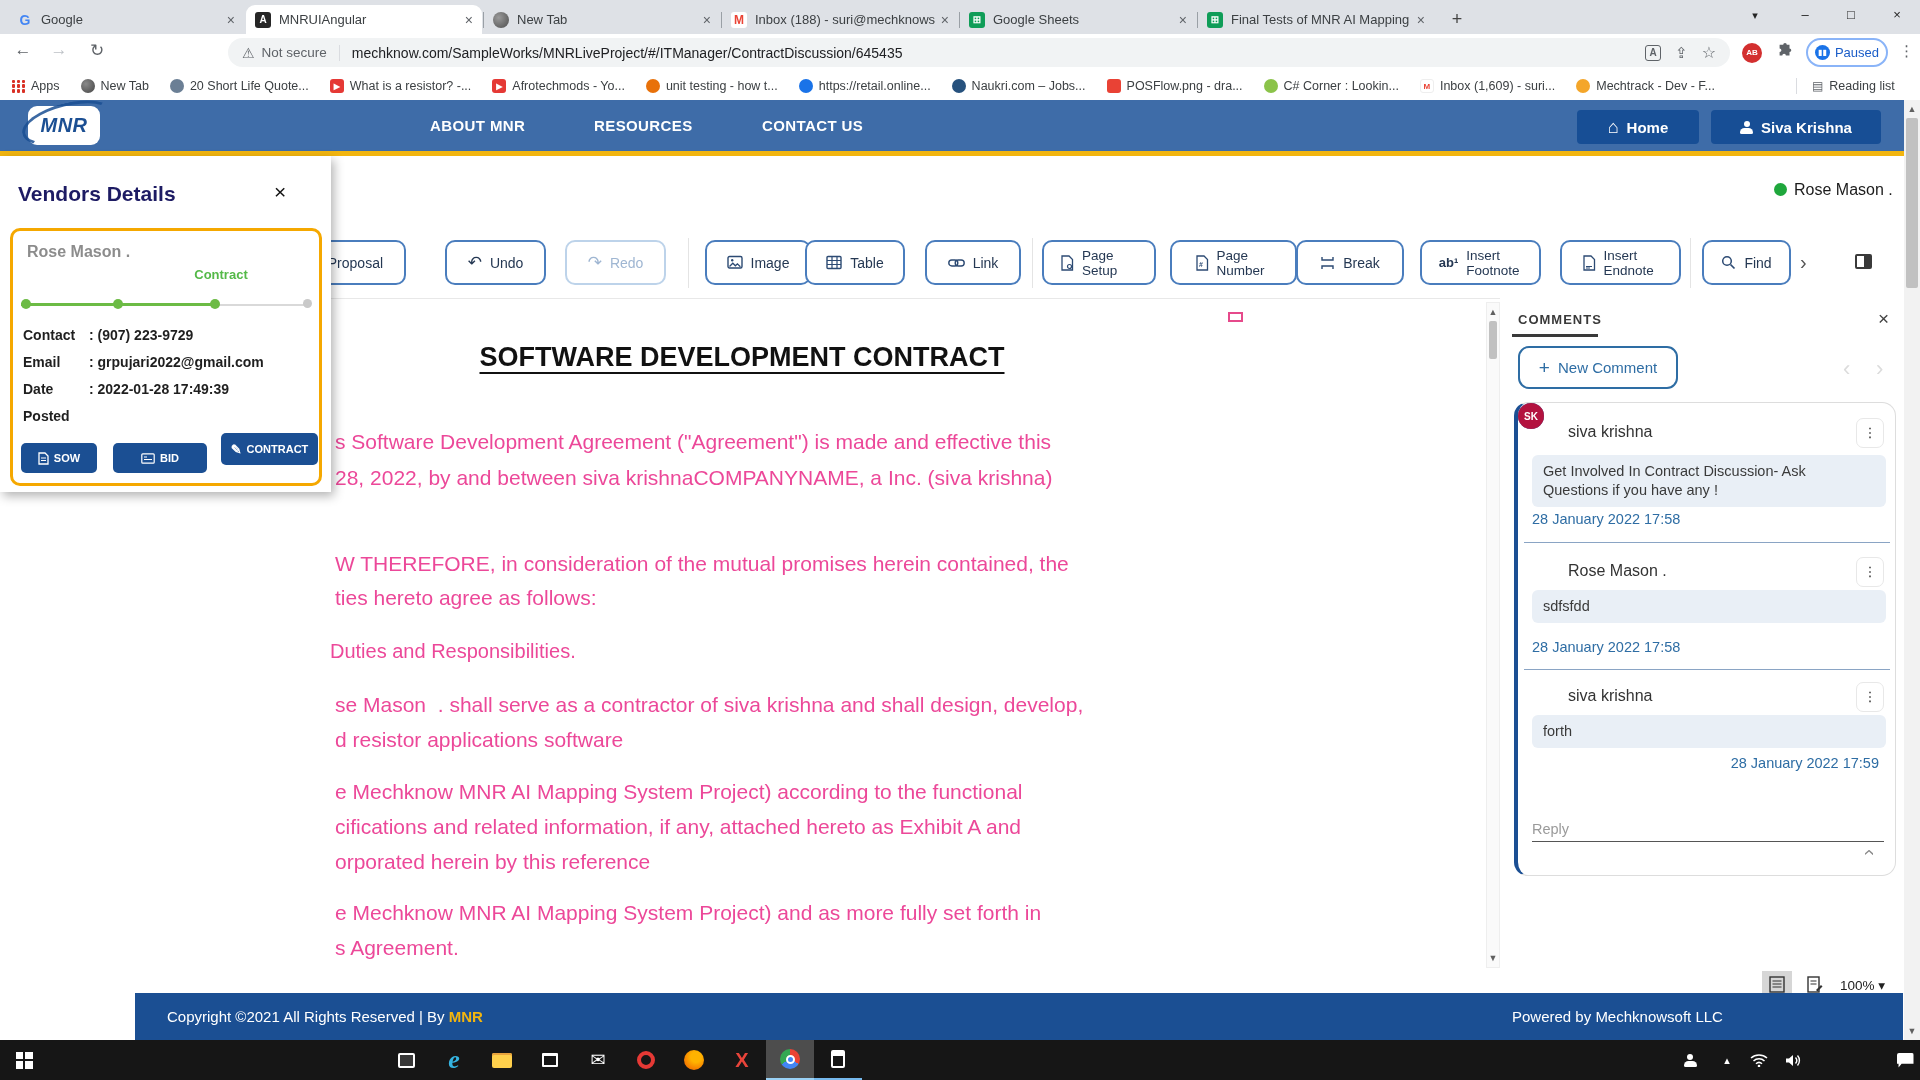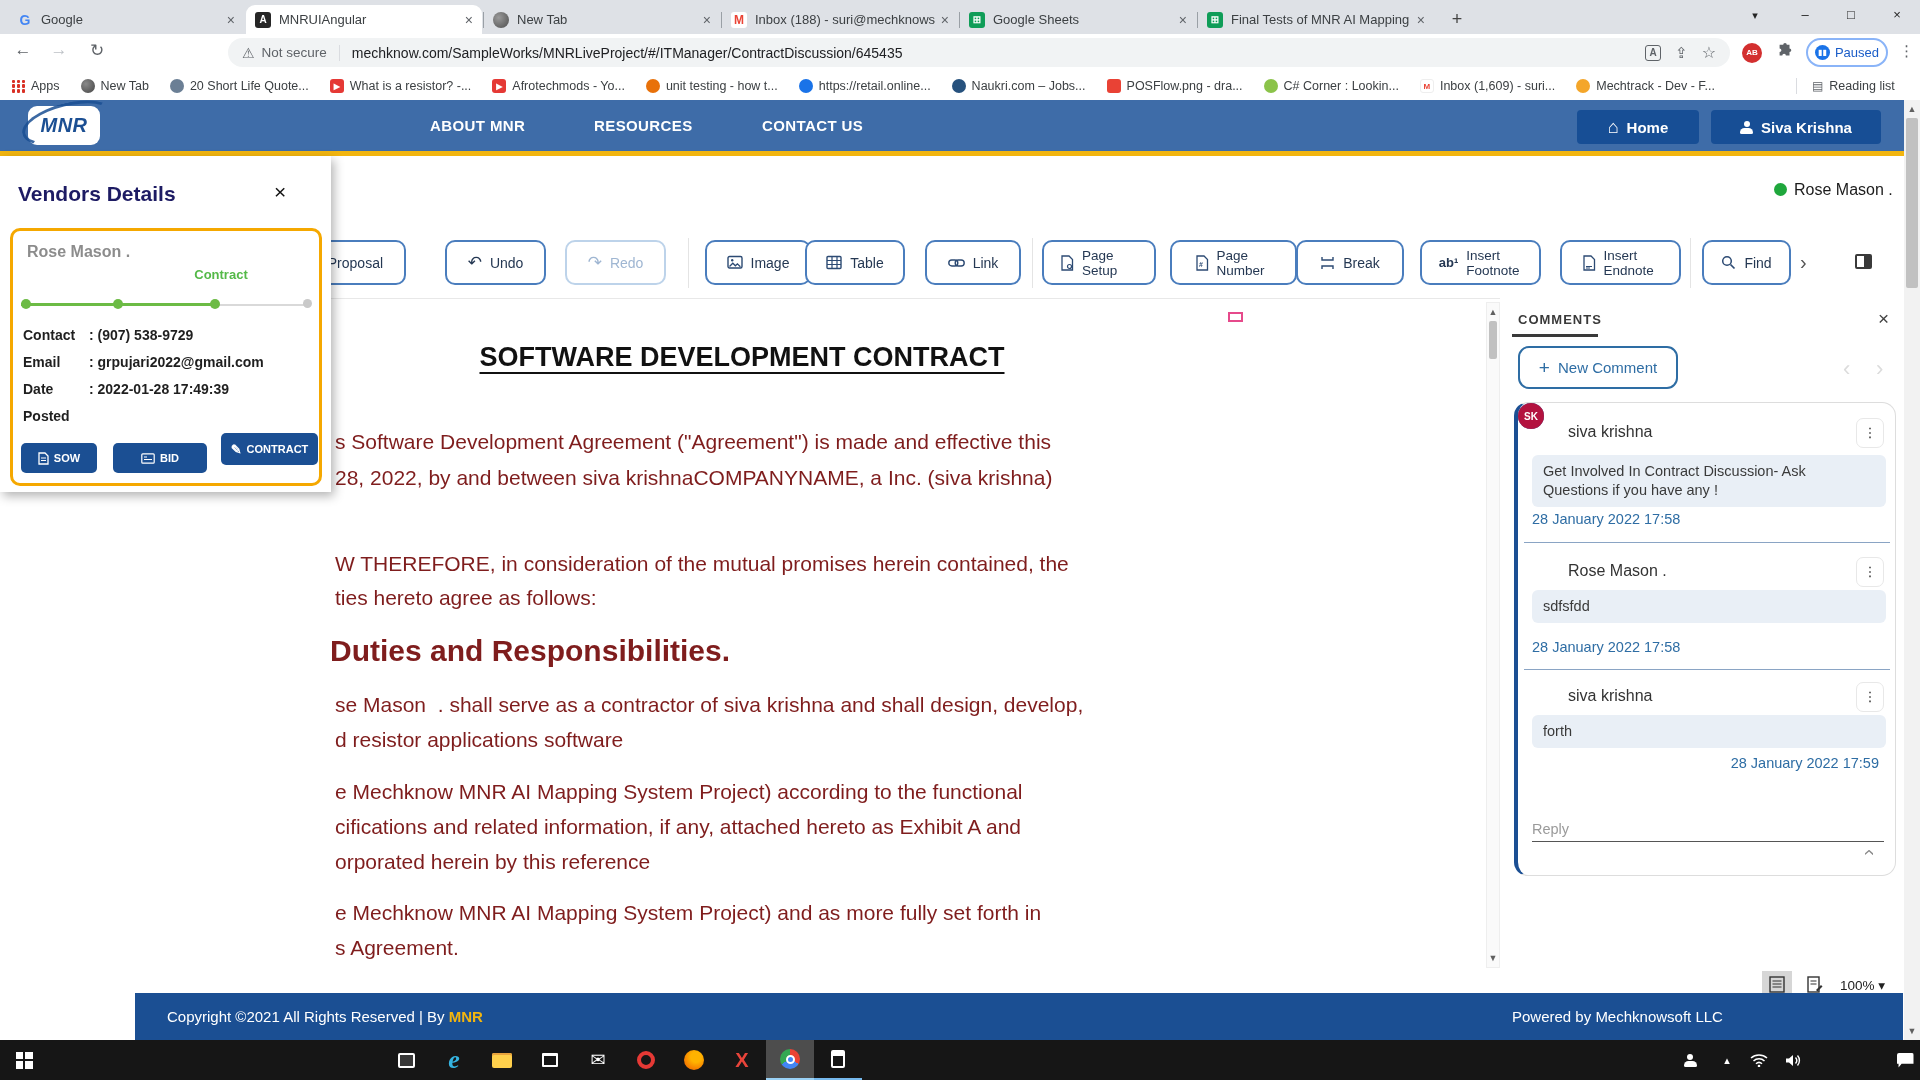--- a/index.html
+++ b/index.html
@@ -47,23 +47,23 @@
 .person-ico:after{content:"";position:absolute;left:0;top:7px;width:13px;height:6px;border-radius:6px 6px 2px 2px;background:#fff}
 
 .tbtn{position:absolute;top:240px;height:45px;border:2px solid #4a7dbd;border-radius:10px;background:#fff;color:#253853;font-size:14px;display:flex;align-items:center;justify-content:center;gap:8px}
 .tbtn .lbl.two{width:56px;line-height:15px;font-size:13.5px}
 .tbtn.disabled{border-color:#bdd3ea;color:#9fb6d2}
 .tbtn svg{flex:none}
 .tsep{position:absolute;top:238px;height:50px;width:1px;background:#e4e4e4}
 .uglyph{font-size:17px;line-height:1}
 
 .doc-title{position:absolute;left:469px;top:342px;width:546px;text-align:center;font-size:27px;font-weight:bold;color:#111;text-decoration:underline;text-underline-offset:6px}
-.docline{position:absolute;left:335px;font-size:21px;color:#7f1d1d;white-space:pre;line-height:26px}
+.docline{position:absolute;left:335px;font-size:21px;color:#ec4899;white-space:pre;line-height:26px}
 .doc-underline{border-bottom:2px solid #1a1a1a}
-.doc-h{font-size:30px;font-weight:bold}
+.doc-h{font-size:20px;font-weight:normal}
 .marker{position:absolute;left:1228px;top:312px;width:15px;height:10px;border:2px solid #e64a8b}
 
 .vsb{position:absolute;background:#f2f2f2}
 .vsb .arr{position:absolute;left:0;width:100%;text-align:center;color:#606060;font-size:9px}
 .vsb .thumb{position:absolute;left:2px;right:2px;background:#c1c1c1;border-radius:2px}
 
 .cmt-head{position:absolute;left:1518px;top:312px;font-size:13px;font-weight:bold;letter-spacing:1px;color:#3a3a3a}
 .cmt-underbar{position:absolute;left:1512px;top:334px;width:86px;height:3px;background:#3a3a3a}
 .cmt-close{position:absolute;left:1878px;top:308px;font-size:19px;color:#444}
 .newcmt{position:absolute;left:1518px;top:346px;width:160px;height:43px;border:2px solid #2e6da4;border-radius:11px;background:#fff;color:#2e6da4;font-size:15px;display:flex;align-items:center;justify-content:center;gap:8px}
@@ -431,21 +431,21 @@
     <div class="vcard">
       <span class="vname">Rose Mason .</span>
       <span class="vstage">Contract</span>
       <div class="abs" style="left:8px;top:72px;width:194px;height:3px;background:#6cbb45"></div>
       <div class="abs" style="left:202px;top:73px;width:93px;height:2px;background:#d9d9d9"></div>
       <span class="pdot" style="left:8px"></span>
       <span class="pdot" style="left:100px"></span>
       <span class="pdot" style="left:197px"></span>
       <span class="pdot" style="left:290px;background:#c9c9c9;width:9px;height:9px"></span>
       <span class="vrow-l" style="top:96px">Contact</span>
-      <span class="vrow-v" style="top:96px">: (907) 538-9729</span>
+      <span class="vrow-v" style="top:96px">: (907) 223-9729</span>
       <span class="vrow-l" style="top:123px">Email</span>
       <span class="vrow-v" style="top:123px">: grpujari2022@gmail.com</span>
       <span class="vrow-l" style="top:150px">Date</span>
       <span class="vrow-v" style="top:150px">: 2022-01-28 17:49:39</span>
       <span class="vrow-l" style="top:177px">Posted</span>
       <div class="vbtn" style="left:8px;top:212px;width:76px;height:30px">
         <svg width="11" height="13" viewBox="0 0 11 13">
             <path d="M1 1h6l3 3v8H1z" fill="none" stroke="#fff" stroke-width="1.3"></path>
             <path d="M3 6h5M3 8.5h5" stroke="#fff" stroke-width="1"></path>
           </svg>

